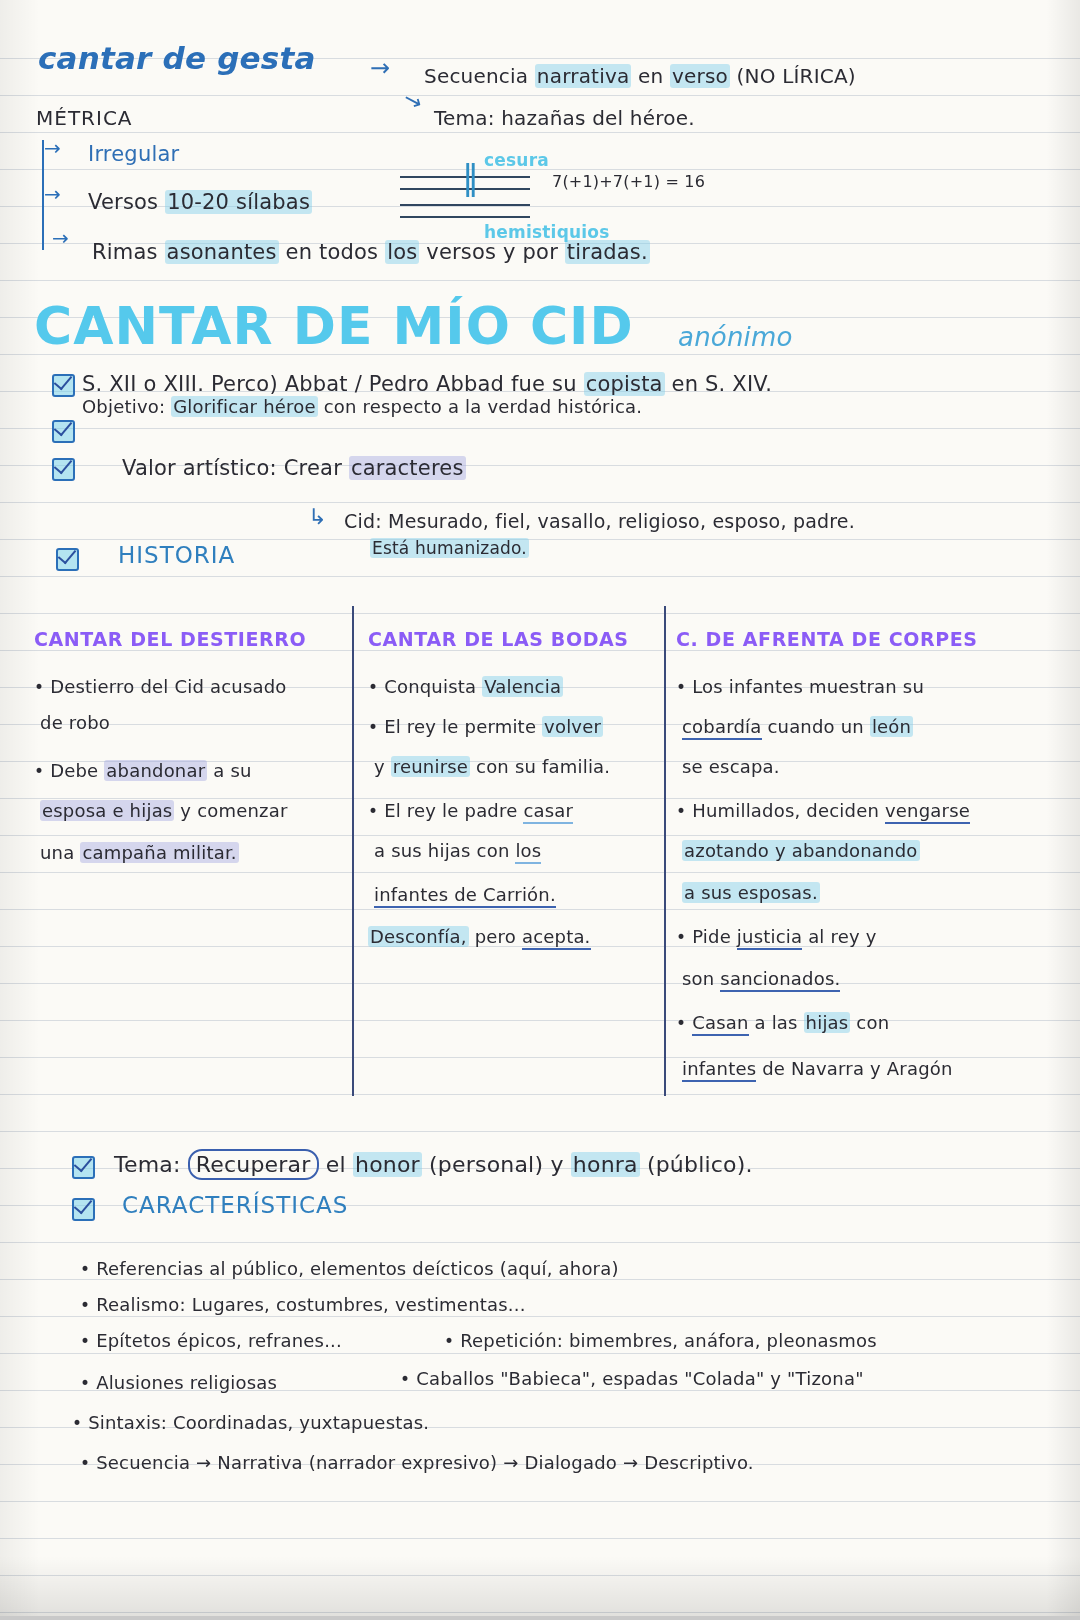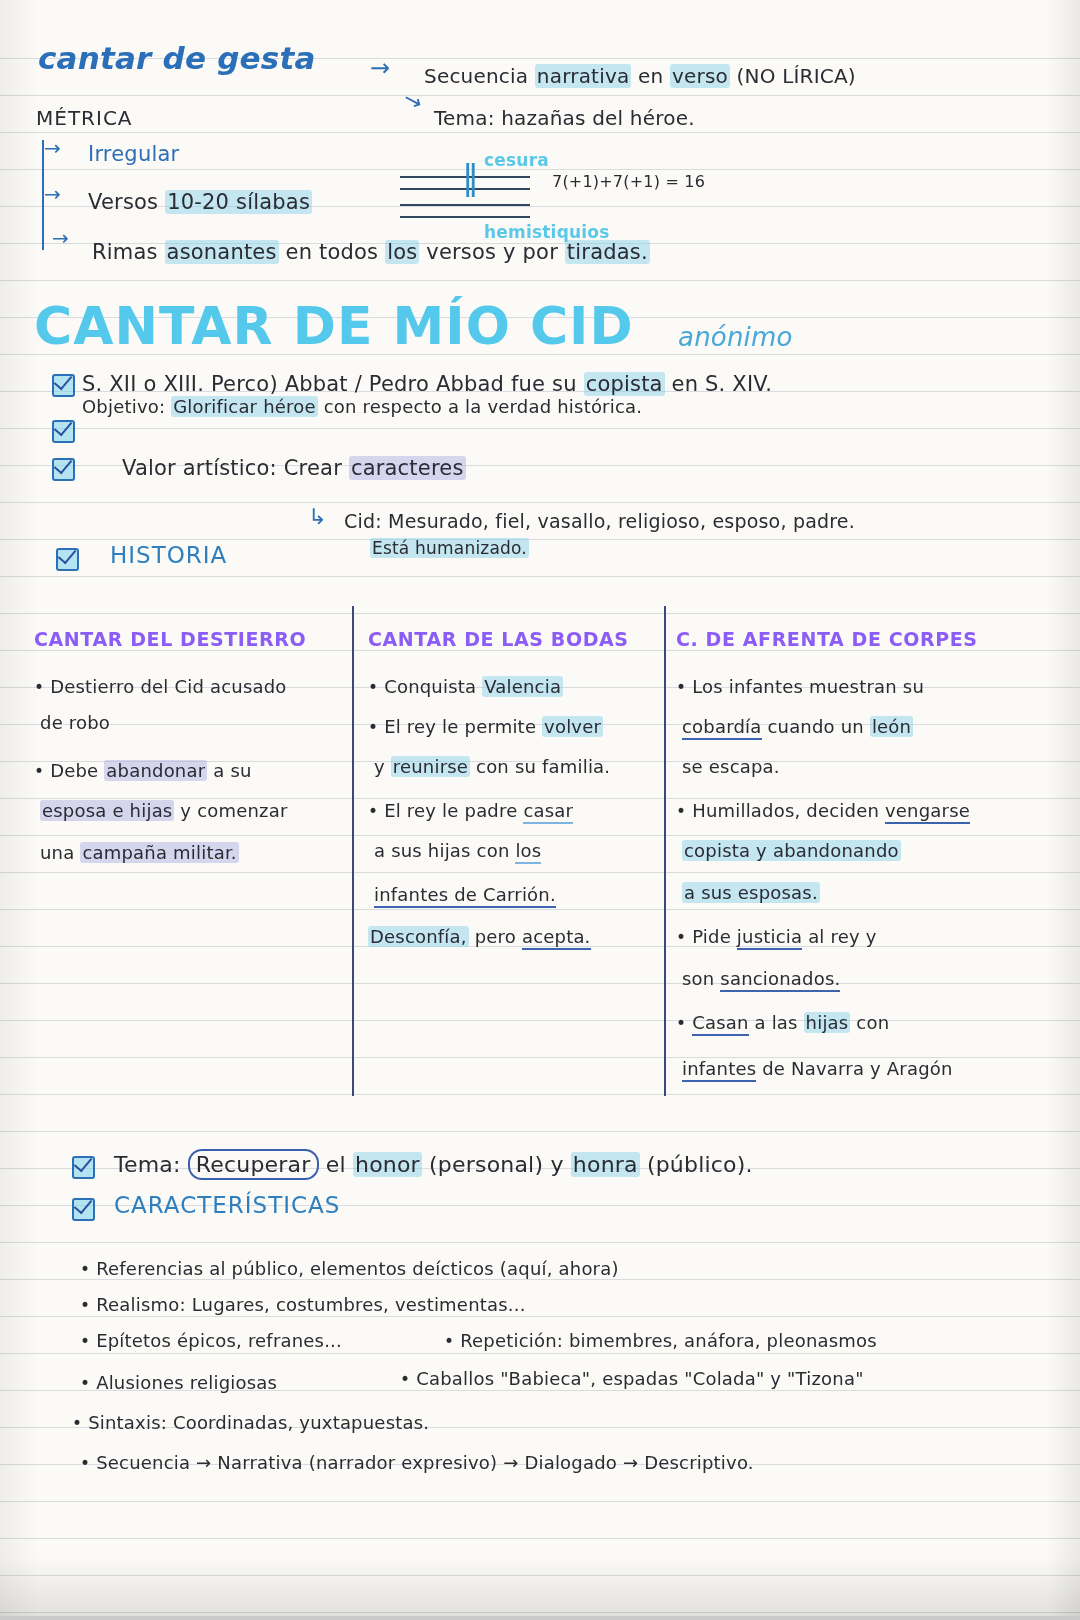--- a/index.html
+++ b/index.html
@@ -96,20 +96,21 @@
   .h-cantar {
     font-size: 31px;
     font-style: italic;
     font-weight: 700;
     color: #2b6fb8;
   }
   .sec-cyan {
     font-size: 23px;
     letter-spacing: 1px;
     color: #2f7fbe;
+    margin-left: 8px;
   }
 
   
   .cb {
     position: absolute;
     width: 19px; height: 19px;
     border: 2px solid #2b6fb8;
     border-radius: 3px;
     background: rgba(110,205,235,0.5);
   }
@@ -317,21 +318,21 @@
   </div>
   <div class="hw row-txt" style="left:682px; top:756px;">
     <span>se escapa.</span>
   </div>
   <div class="hw row-txt" style="left:676px; top:800px;">
     <span class="bullet">•</span>
     <span>Humillados, deciden</span>
     <span class="ul">vengarse</span>
   </div>
   <div class="hw row-txt" style="left:682px; top:840px;">
-    <span class="hl">copista y abandonando</span>
+    <span class="hl">azotando y abandonando</span>
   </div>
   <div class="hw row-txt" style="left:682px; top:882px;">
     <span class="hl">a sus esposas.</span>
   </div>
   <div class="hw row-txt" style="left:676px; top:926px;">
     <span class="bullet">•</span>
     <span>Pide</span>
     <span class="ul">justicia</span>
     <span>al rey y</span>
   </div>

